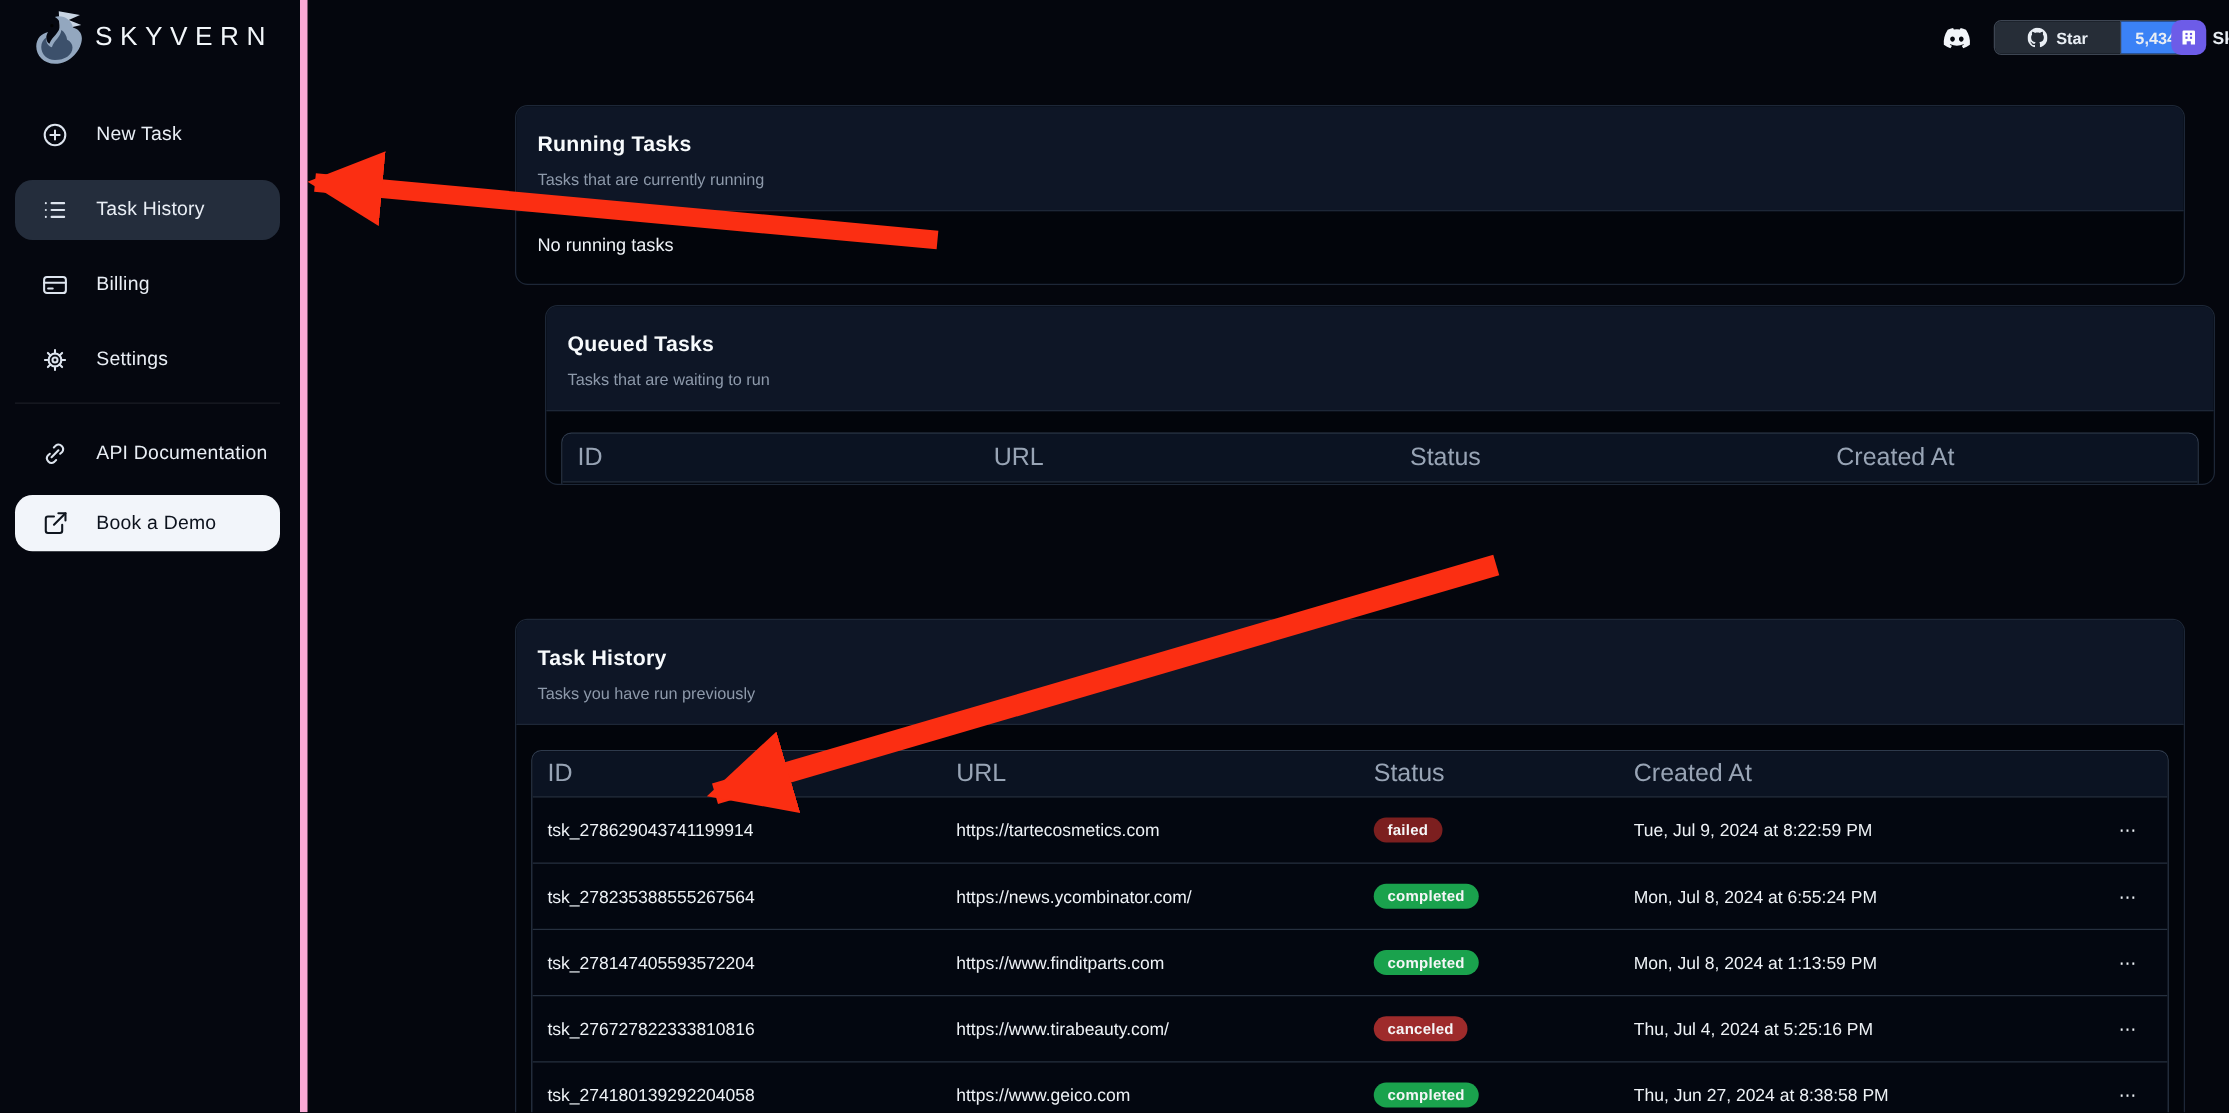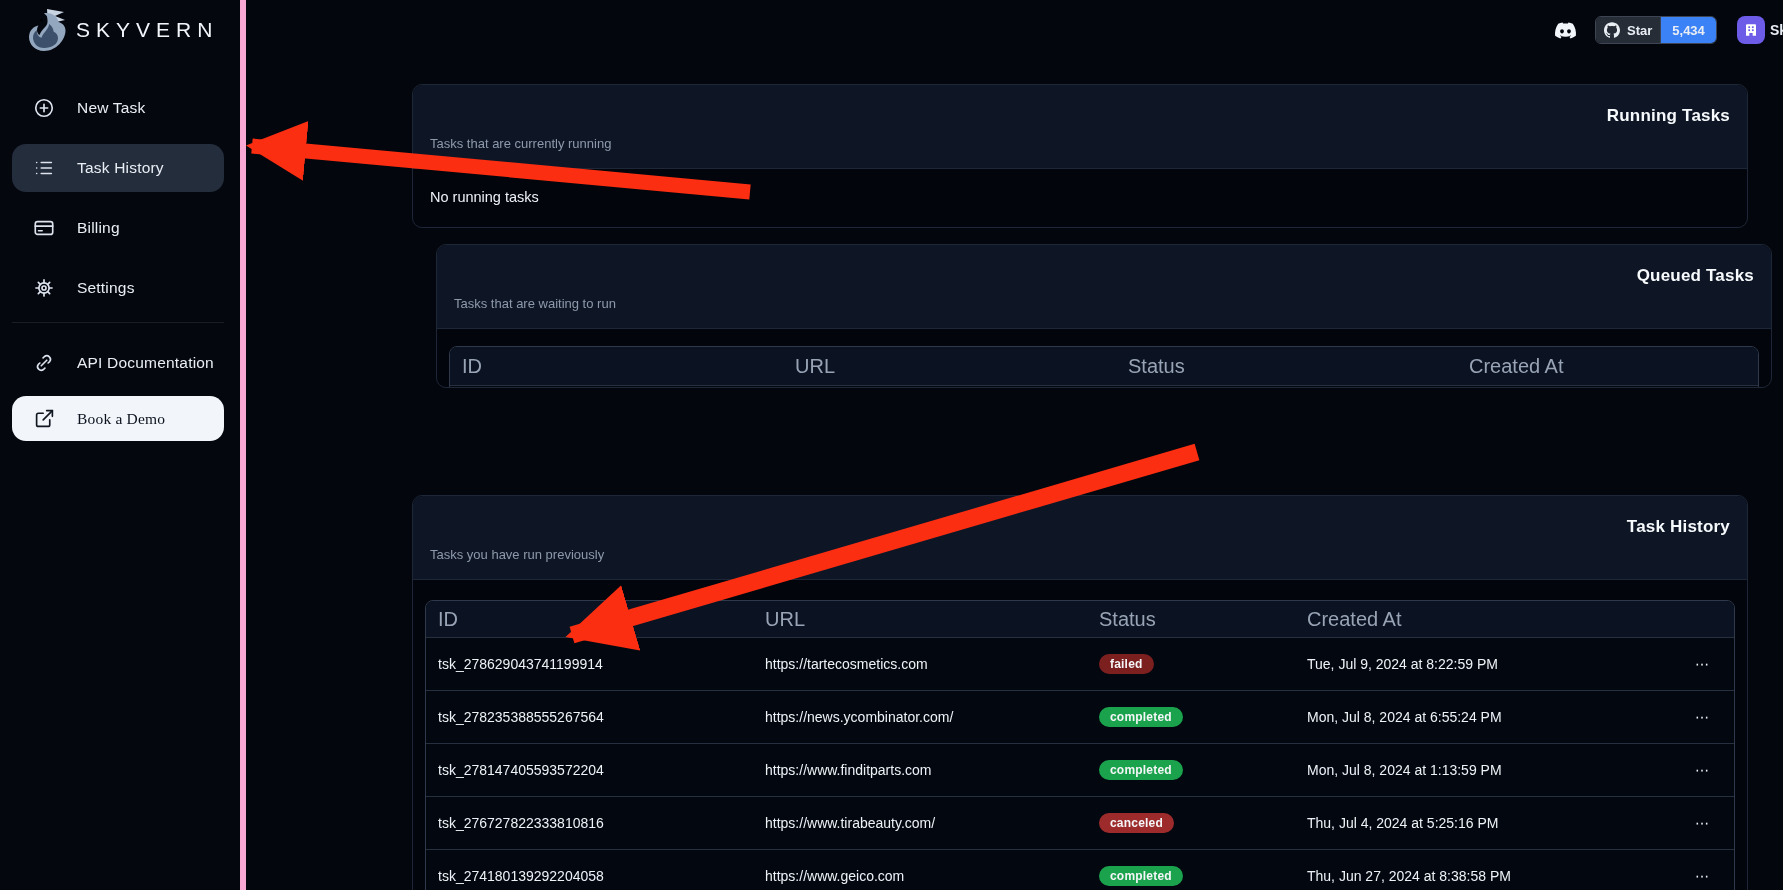--- a/index.html
+++ b/index.html
@@ -15,45 +15,45 @@
   .logo svg{width:48px;height:48px;}
   .wordmark{font-size:21px;font-weight:500;letter-spacing:6px;color:#f2f6fa;}
   .nav-item{
     position:absolute;left:12px;width:212px;height:48px;border-radius:14px;
     display:flex;align-items:center;padding-left:21px;gap:22px;cursor:pointer;color:#e9eef5;
   }
   .nav-item .nicon{width:22px;height:22px;flex:0 0 22px;display:flex;align-items:center;justify-content:center;}
   .nav-item .nlabel{font-size:15.5px;font-weight:500;letter-spacing:.2px;text-align:right;}
   .nav-item.active{background:#242d3c;}
   .nav-item.demo{background:#f2f5fa;color:#0c121d;}
-  .nav-item.demo .nlabel{font-weight:500;font-family:Liberation Serif, serif;}
+  .nav-item.demo .nlabel{font-weight:500;}
   .side-divider{position:absolute;left:12px;top:322px;width:212px;height:1px;background:rgba(255,255,255,.09);}
   .icon-stroke{stroke:#dde4ee;stroke-width:1.8;fill:none;stroke-linecap:round;stroke-linejoin:round;}
   .icon-stroke-dark{stroke:#10161f;stroke-width:1.9;fill:none;stroke-linecap:round;stroke-linejoin:round;}
   
   .discord-btn{position:absolute;left:1548px;top:15px;width:34px;height:30px;display:flex;align-items:center;justify-content:center;cursor:pointer;}
   .gh-widget{
     position:absolute;left:1595px;top:16px;height:28px;display:flex;align-items:stretch;
     border:1px solid #3d4552;border-radius:6px;overflow:hidden;cursor:pointer;
     font-size:13px;font-weight:700;color:#e9eef4;
   }
-  .gh-left{background:#262d37;display:flex;align-items:center;gap:7px;padding:0 8px;}
+  .gh-left{background:#262d37;display:flex;align-items:center;gap:7px;padding:0 26px;}
   .gh-right{background:#3b82f6;display:flex;align-items:center;padding:0 11px;border-left:1px solid #3d4552;}
   .avatar{
     position:absolute;left:1737px;top:16px;width:28px;height:28px;border-radius:8px;
     background:#6d5ce8;display:flex;align-items:center;justify-content:center;cursor:pointer;
   }
   .user-name{position:absolute;left:1770px;top:22px;width:30px;font-size:14px;font-weight:600;color:#e8edf3;white-space:nowrap;}
   
   .card{
     position:absolute;left:412px;width:1336px;background:#02050b;
     border:1px solid #1d2737;border-radius:10px;overflow:hidden;
   }
   .card-head{background:#0e1626;border-bottom:1px solid #1d2737;padding:21px 17px 17px 17px;}
-  .card-title{font-size:17px;font-weight:700;color:#f7fafc;letter-spacing:.2px;text-align:right;}
+  .card-title{font-size:17px;font-weight:700;color:#f7fafc;letter-spacing:.2px;}
   .card-sub{font-size:13px;color:#8d99aa;margin-top:10px;}
   .card-body{padding:12px;}
   .empty-plain{padding:8px 5px 14px 5px;font-size:14.5px;color:#eef2f7;}
   .card.running{top:84px;height:144px;}
   .card.queued{top:244px;height:144px;margin-left:24px;}
   .card.history{top:495px;height:430px;}
   
   .tbl{border:1px solid #2e3a4c;border-radius:8px;overflow:hidden;}
   .tbl.mt{margin-top:8px;}
   .thead{background:#0b1322;color:#98a4b5;font-size:20px;}

